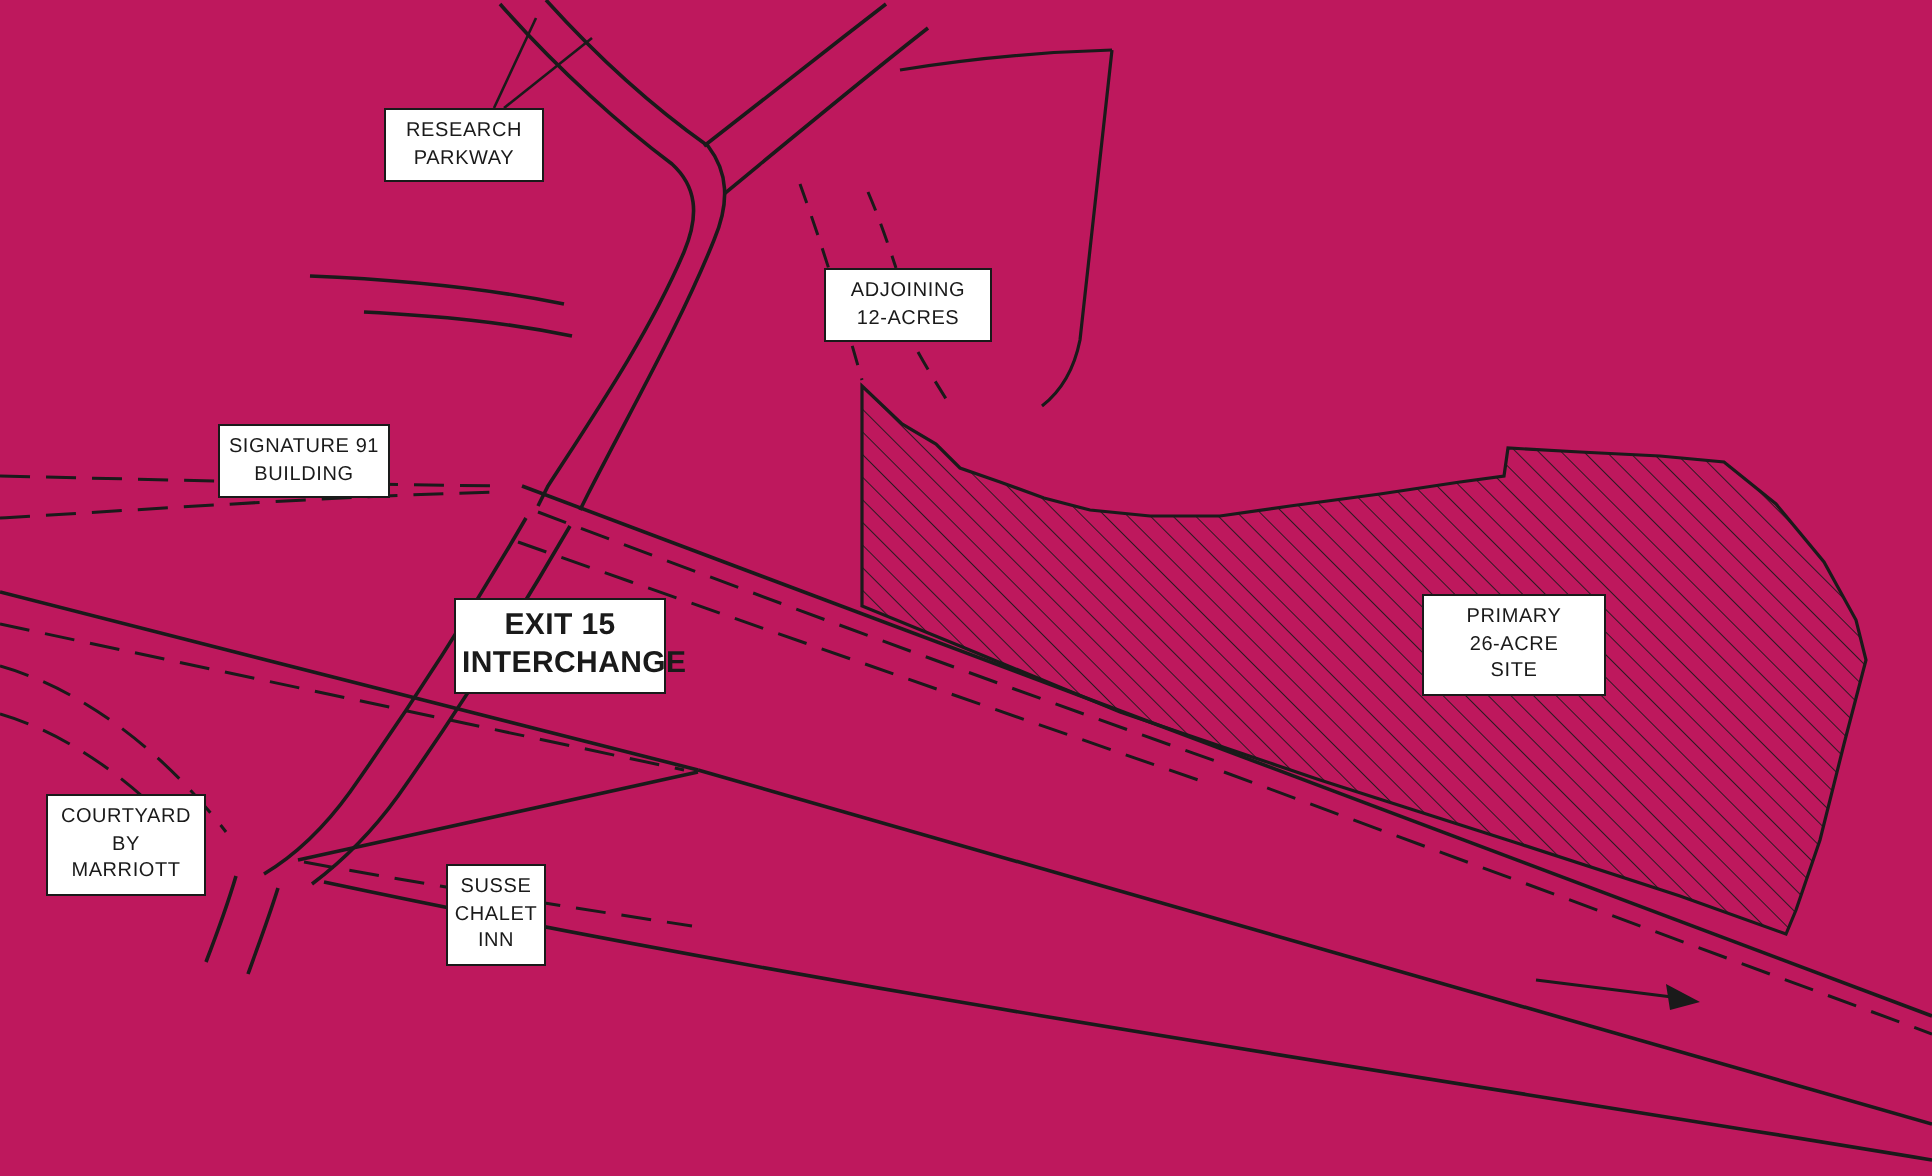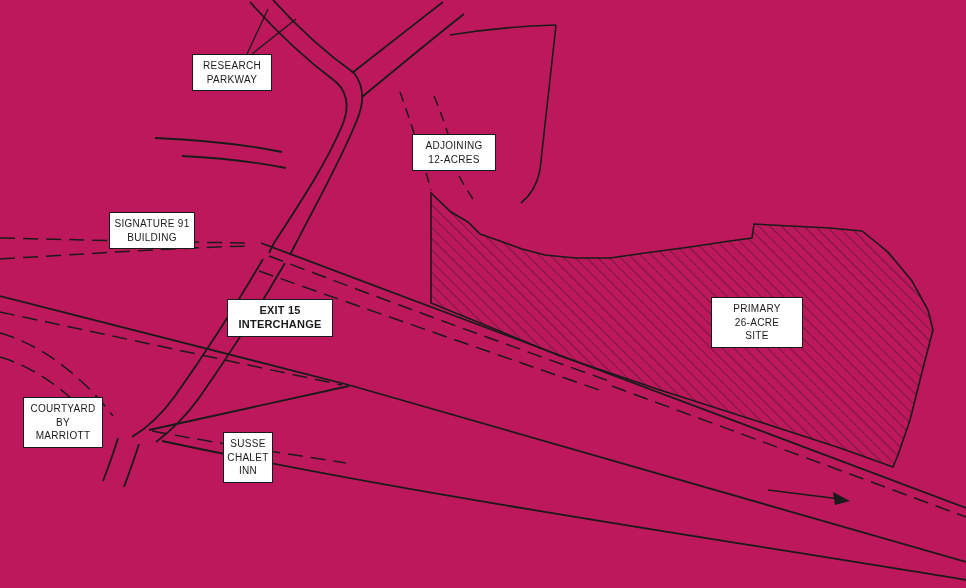--- a/index.html
+++ b/index.html
@@ -29,21 +29,21 @@
     color: #1a1a1a;
     font-size: 10px;
     line-height: 1.35;
     letter-spacing: 0.3px;
     text-align: center;
     padding: 4px 3px;
     white-space: pre-line;
   }
   .map-label.bold {
     font-weight: 700;
-    font-size: 11px;
+    font-size: 15px;
     letter-spacing: 0.2px;
     line-height: 1.25;
   }
 </style>
 </head>
 <body>
 
 <div class="map-canvas">
 
   <svg width="966" height="588" viewBox="0 0 966 588">

